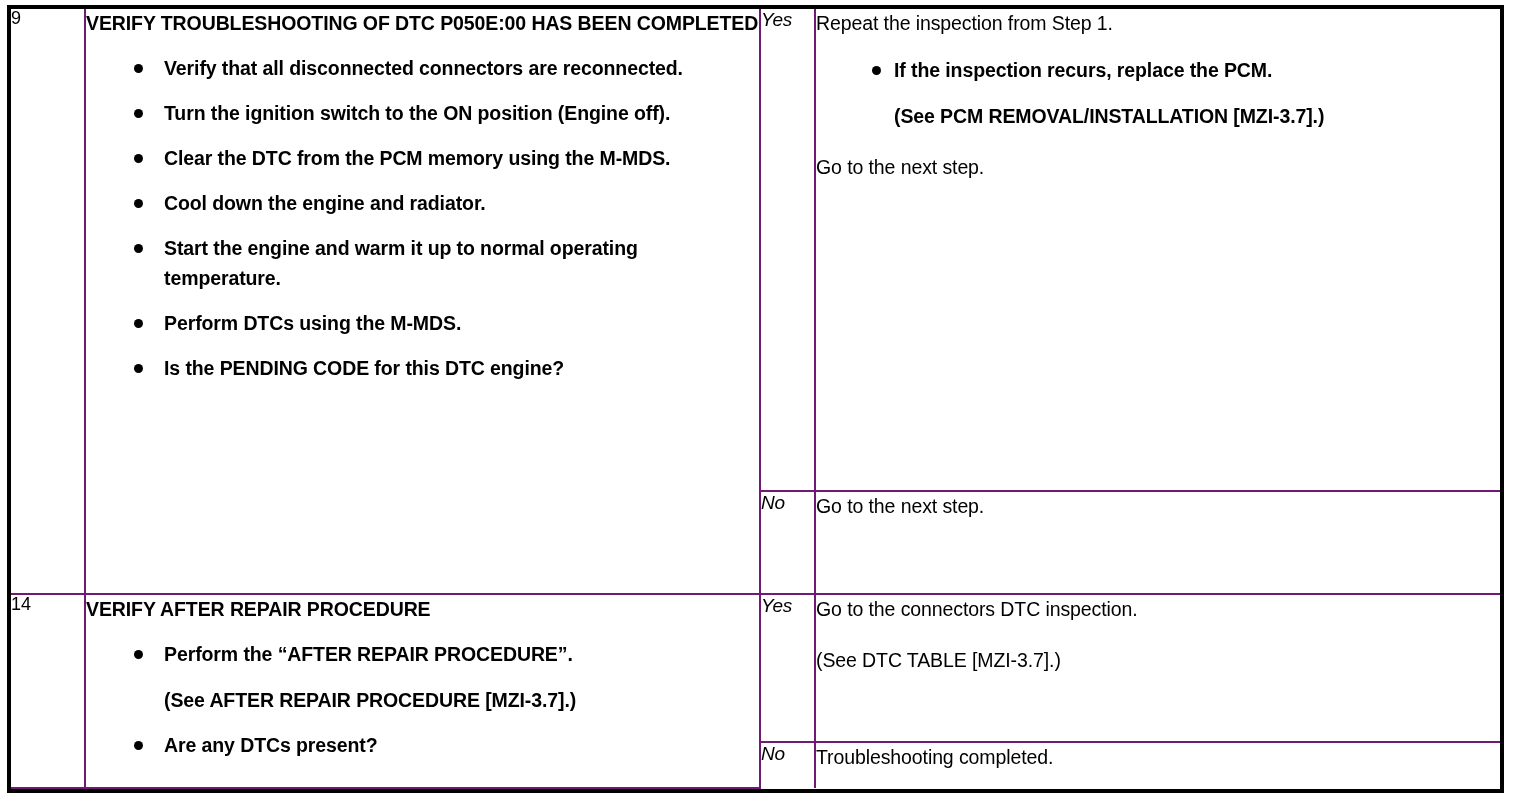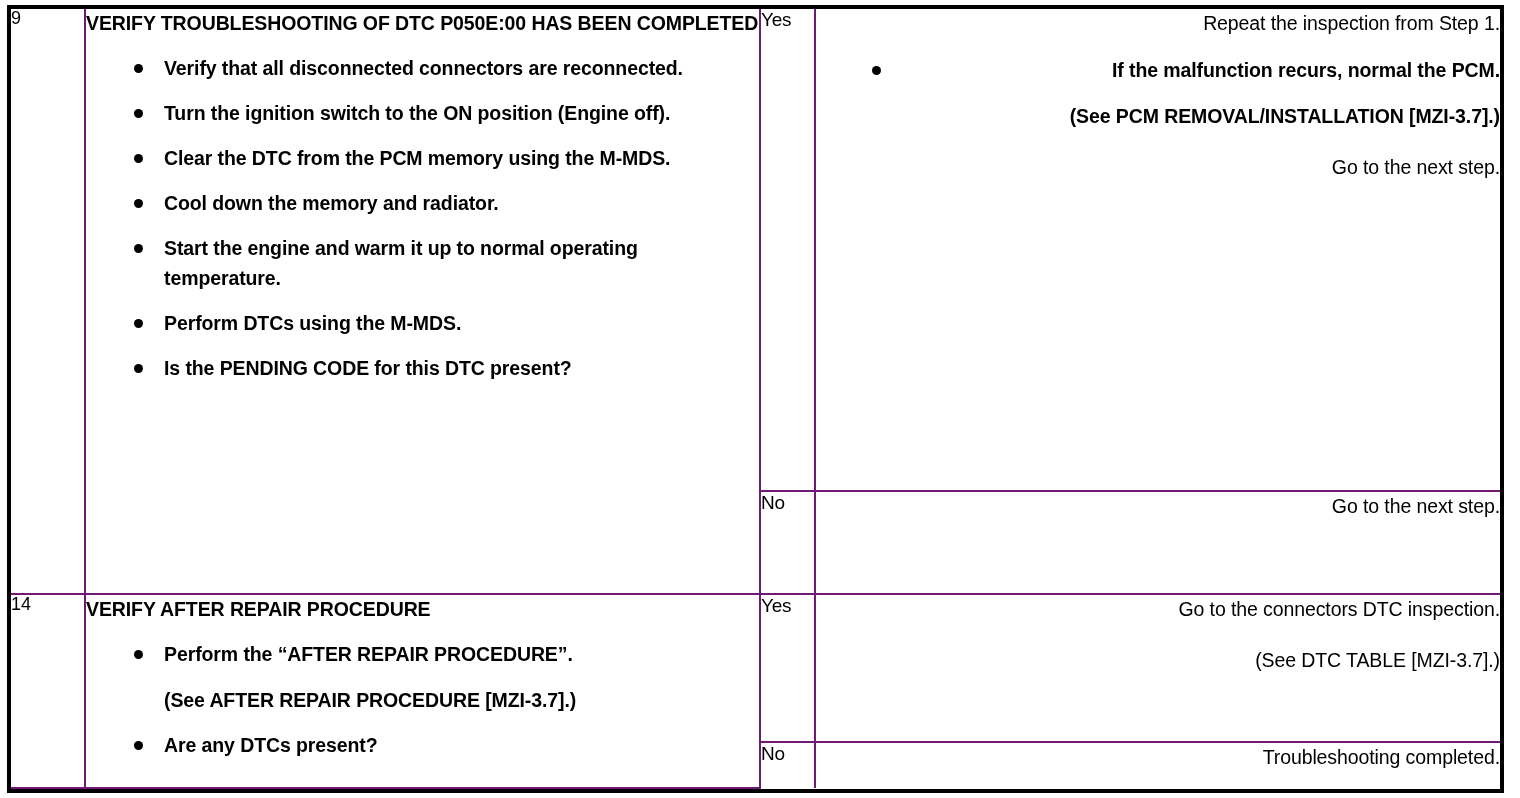--- a/index.html
+++ b/index.html
@@ -46,21 +46,21 @@
     border: 2px solid #701a75;
     vertical-align: top;
     padding: 0;
     background: #ffffff;
   }
 
   
   table.dtc tr:first-child > td { border-top: 0; }
   table.dtc tr:last-child > td { border-bottom: 0; }
   table.dtc td:first-child { border-left: 0; }
-  table.dtc td:last-child { border-right: 0; text-align: right; }
+  table.dtc td:last-child { border-right: 0; }
 
   
   col.c-num    { width: 74px;  }
   col.c-insp   { width: 675px; }
   col.c-ans    { width: 55px;  }
   col.c-action { width: 685px; }
 
   
   .num-cell {
     font-size: 18px;
@@ -109,20 +109,21 @@
     display: block;
     margin-top: 16px;
   }
 
   
   .ans-cell {
     font-size: 19px;
     line-height: 1.2;
     padding: 8px 0 0 7px;
     letter-spacing: -0.2px;
+    font-style: italic;
   }
 
   
   .action-cell {
     padding: 7px 8px 4px 8px;
     font-size: 19.5px;
     line-height: 1.5;
     letter-spacing: -0.1px;
   }
   .action-cell p {
@@ -170,48 +171,48 @@
               <li>
                 <span class="bullet-dot"></span>
                 <span>Turn the ignition switch to the ON position (Engine off).</span>
               </li>
               <li>
                 <span class="bullet-dot"></span>
                 <span>Clear the DTC from the PCM memory using the M-MDS.</span>
               </li>
               <li>
                 <span class="bullet-dot"></span>
-                <span>Cool down the memory and radiator.</span>
+                <span>Cool down the engine and radiator.</span>
               </li>
               <li>
                 <span class="bullet-dot"></span>
                 <span>Start the engine and warm it up to normal operating temperature.</span>
               </li>
               <li>
                 <span class="bullet-dot"></span>
                 <span>Perform DTCs using the M-MDS.</span>
               </li>
               <li>
                 <span class="bullet-dot"></span>
-                <span>Is the PENDING CODE for this DTC present?</span>
+                <span>Is the PENDING CODE for this DTC engine?</span>
               </li>
             </ul>
           </td>
 
           <td class="ans-cell" style="height:481px;">
             <span>Yes</span>
           </td>
 
           <td class="action-cell">
             <p>Repeat the inspection from Step 1.</p>
 
             <ul class="bullets">
               <li>
                 <span class="bullet-dot"></span>
-                <span>If the malfunction recurs, normal the PCM.</span>
+                <span>If the inspection recurs, replace the PCM.</span>
                 <span class="li-sub">(See PCM REMOVAL/INSTALLATION [MZI-3.7].)</span>
               </li>
             </ul>
 
             <p class="spaced">Go to the next step.</p>
           </td>
         </tr>
 
         <tr>
           <td class="ans-cell" style="height:101px;">

